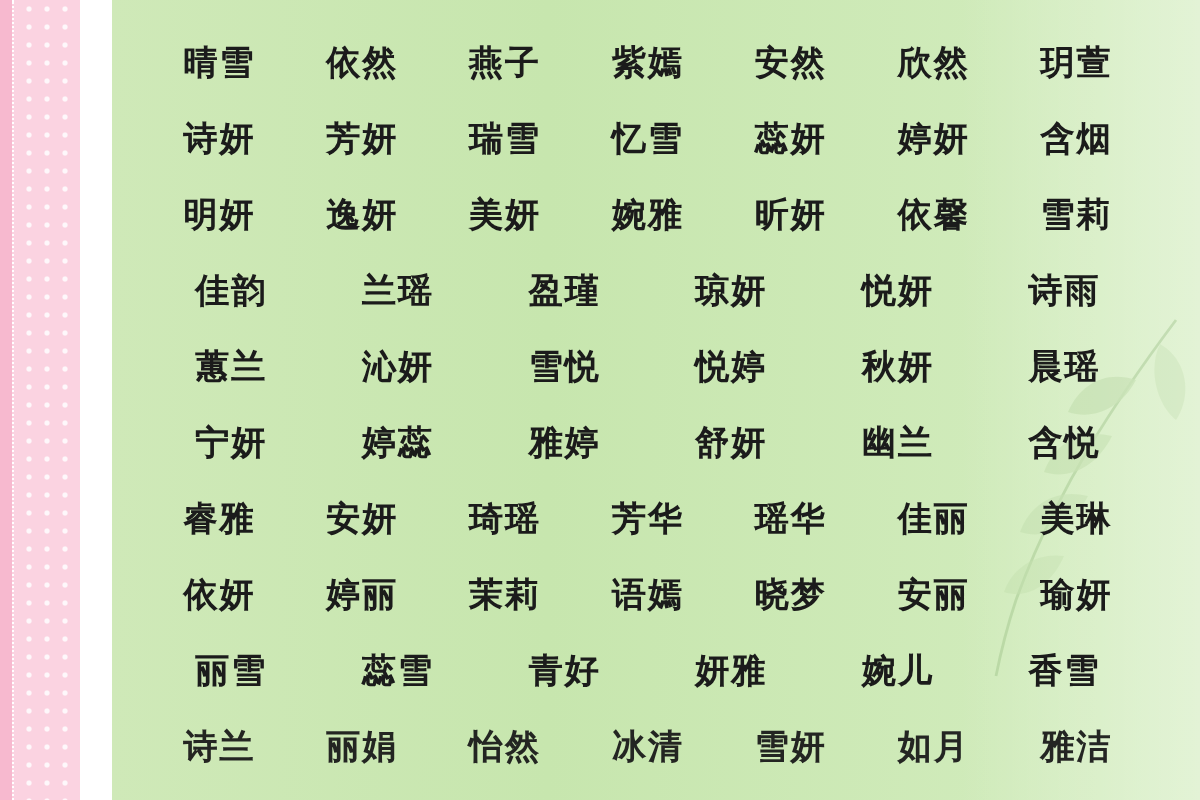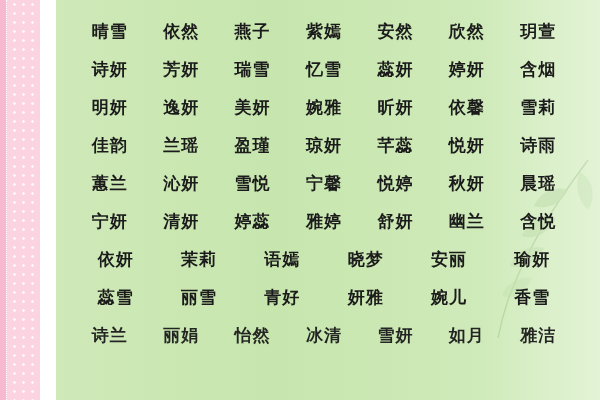--- a/index.html
+++ b/index.html
@@ -181,53 +181,60 @@
       <div class="name-cell">婉雅</div>
       <div class="name-cell">昕妍</div>
       <div class="name-cell">依馨</div>
       <div class="name-cell">雪莉</div>
     </div>
     <div class="name-row">
       <div class="name-cell">佳韵</div>
       <div class="name-cell">兰瑶</div>
       <div class="name-cell">盈瑾</div>
       <div class="name-cell">琼妍</div>
-      <div class="name-cell">芊蕊</div>
       <div class="name-cell">悦妍</div>
       <div class="name-cell">诗雨</div>
     </div>
     <div class="name-row">
       <div class="name-cell">蕙兰</div>
       <div class="name-cell">沁妍</div>
       <div class="name-cell">雪悦</div>
-      <div class="name-cell">宁馨</div>
       <div class="name-cell">悦婷</div>
       <div class="name-cell">秋妍</div>
       <div class="name-cell">晨瑶</div>
     </div>
     <div class="name-row">
       <div class="name-cell">宁妍</div>
-      <div class="name-cell">清妍</div>
       <div class="name-cell">婷蕊</div>
       <div class="name-cell">雅婷</div>
       <div class="name-cell">舒妍</div>
       <div class="name-cell">幽兰</div>
       <div class="name-cell">含悦</div>
     </div>
     <div class="name-row">
+      <div class="name-cell">睿雅</div>
+      <div class="name-cell">安妍</div>
+      <div class="name-cell">琦瑶</div>
+      <div class="name-cell">芳华</div>
+      <div class="name-cell">瑶华</div>
+      <div class="name-cell">佳丽</div>
+      <div class="name-cell">美琳</div>
+    </div>
+    <div class="name-row">
       <div class="name-cell">依妍</div>
+      <div class="name-cell">婷丽</div>
       <div class="name-cell">茉莉</div>
       <div class="name-cell">语嫣</div>
       <div class="name-cell">晓梦</div>
       <div class="name-cell">安丽</div>
       <div class="name-cell">瑜妍</div>
     </div>
     <div class="name-row">
+      <div class="name-cell">丽雪</div>
       <div class="name-cell">蕊雪</div>
-      <div class="name-cell">丽雪</div>
       <div class="name-cell">青好</div>
       <div class="name-cell">妍雅</div>
       <div class="name-cell">婉儿</div>
       <div class="name-cell">香雪</div>
     </div>
     <div class="name-row row-clipped">
       <div class="name-cell">诗兰</div>
       <div class="name-cell">丽娟</div>
       <div class="name-cell">怡然</div>
       <div class="name-cell">冰清</div>

